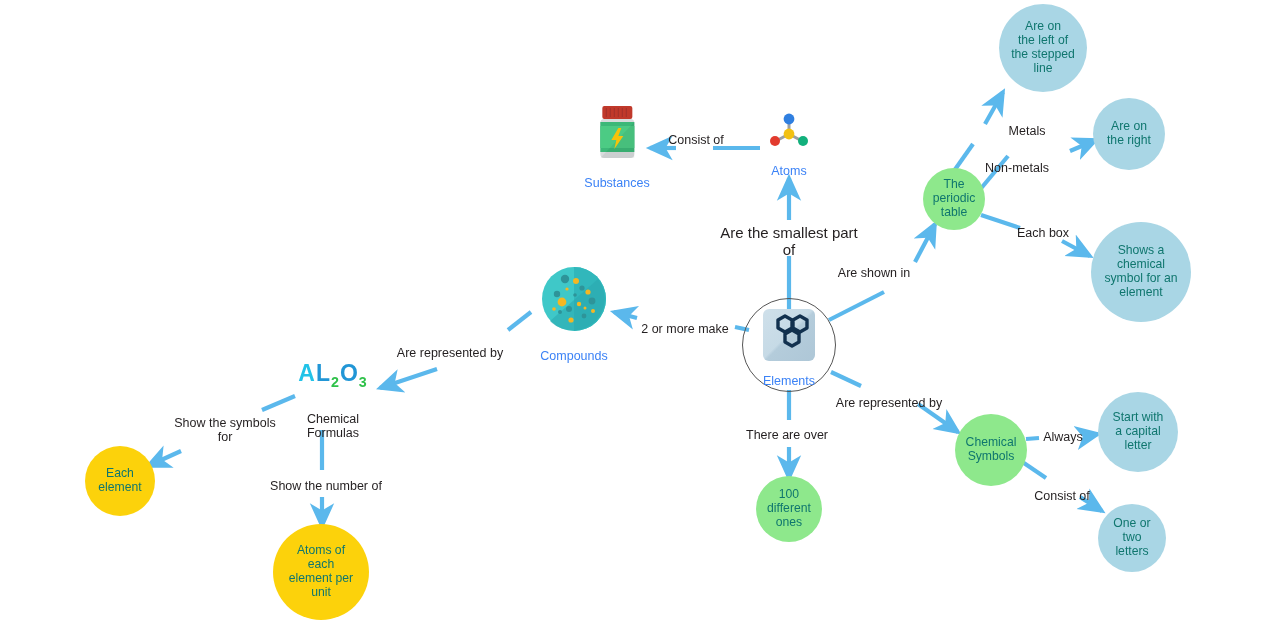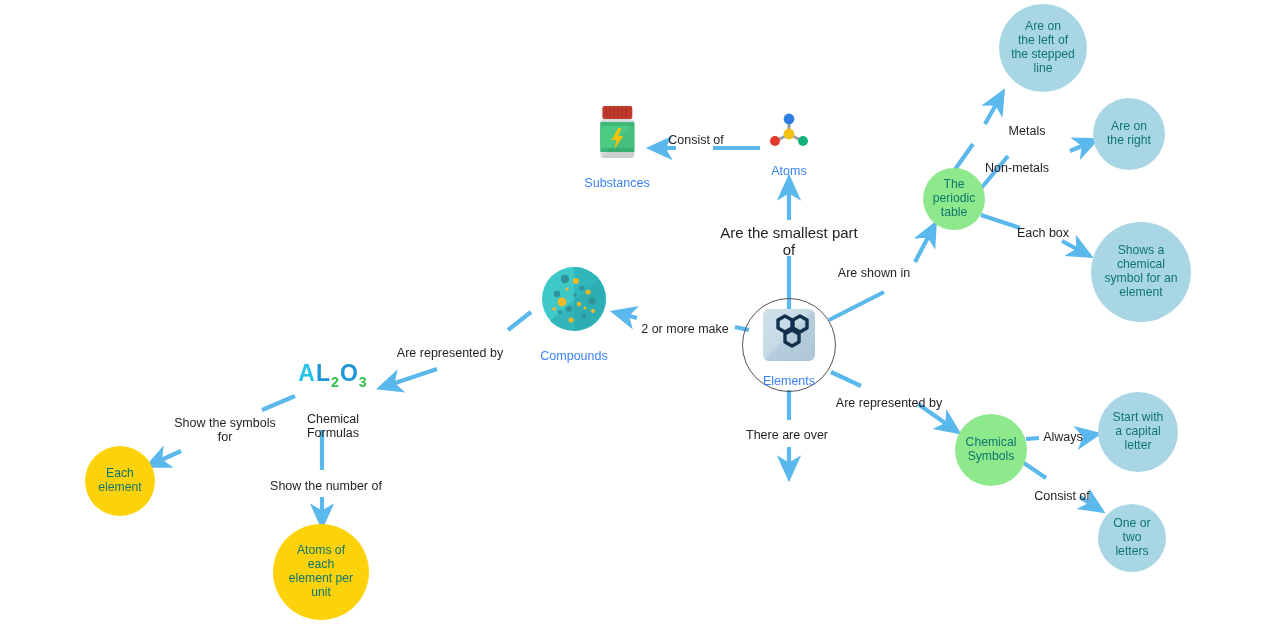--- a/index.html
+++ b/index.html
@@ -258,20 +258,23 @@
 Symbols</div>
 
   <div class="node blue" style="left:1098px; top:504px; width:68px; height:68px; font-size:12.2px;">One or
 two
 letters</div>
 
   <div class="node blue" style="left:1098px; top:392px; width:80px; height:80px; font-size:12.2px;">Start with
 a capital
 letter</div>
 
+  <div class="node green" style="left:756px; top:476px; width:66px; height:66px; font-size:12.2px;">100
+different
+ones</div>
 
   <div class="node yellow" style="left:85px; top:446px; width:70px; height:70px; font-size:12.2px;">Each
 element</div>
 
   <div class="node yellow" style="left:273px; top:524px; width:96px; height:96px; font-size:12.2px;">Atoms of
 each
 element per
 unit</div>
 
   <div class="elabel" style="left:696px; top:140px; font-size:12.5px;">Consist of</div>

